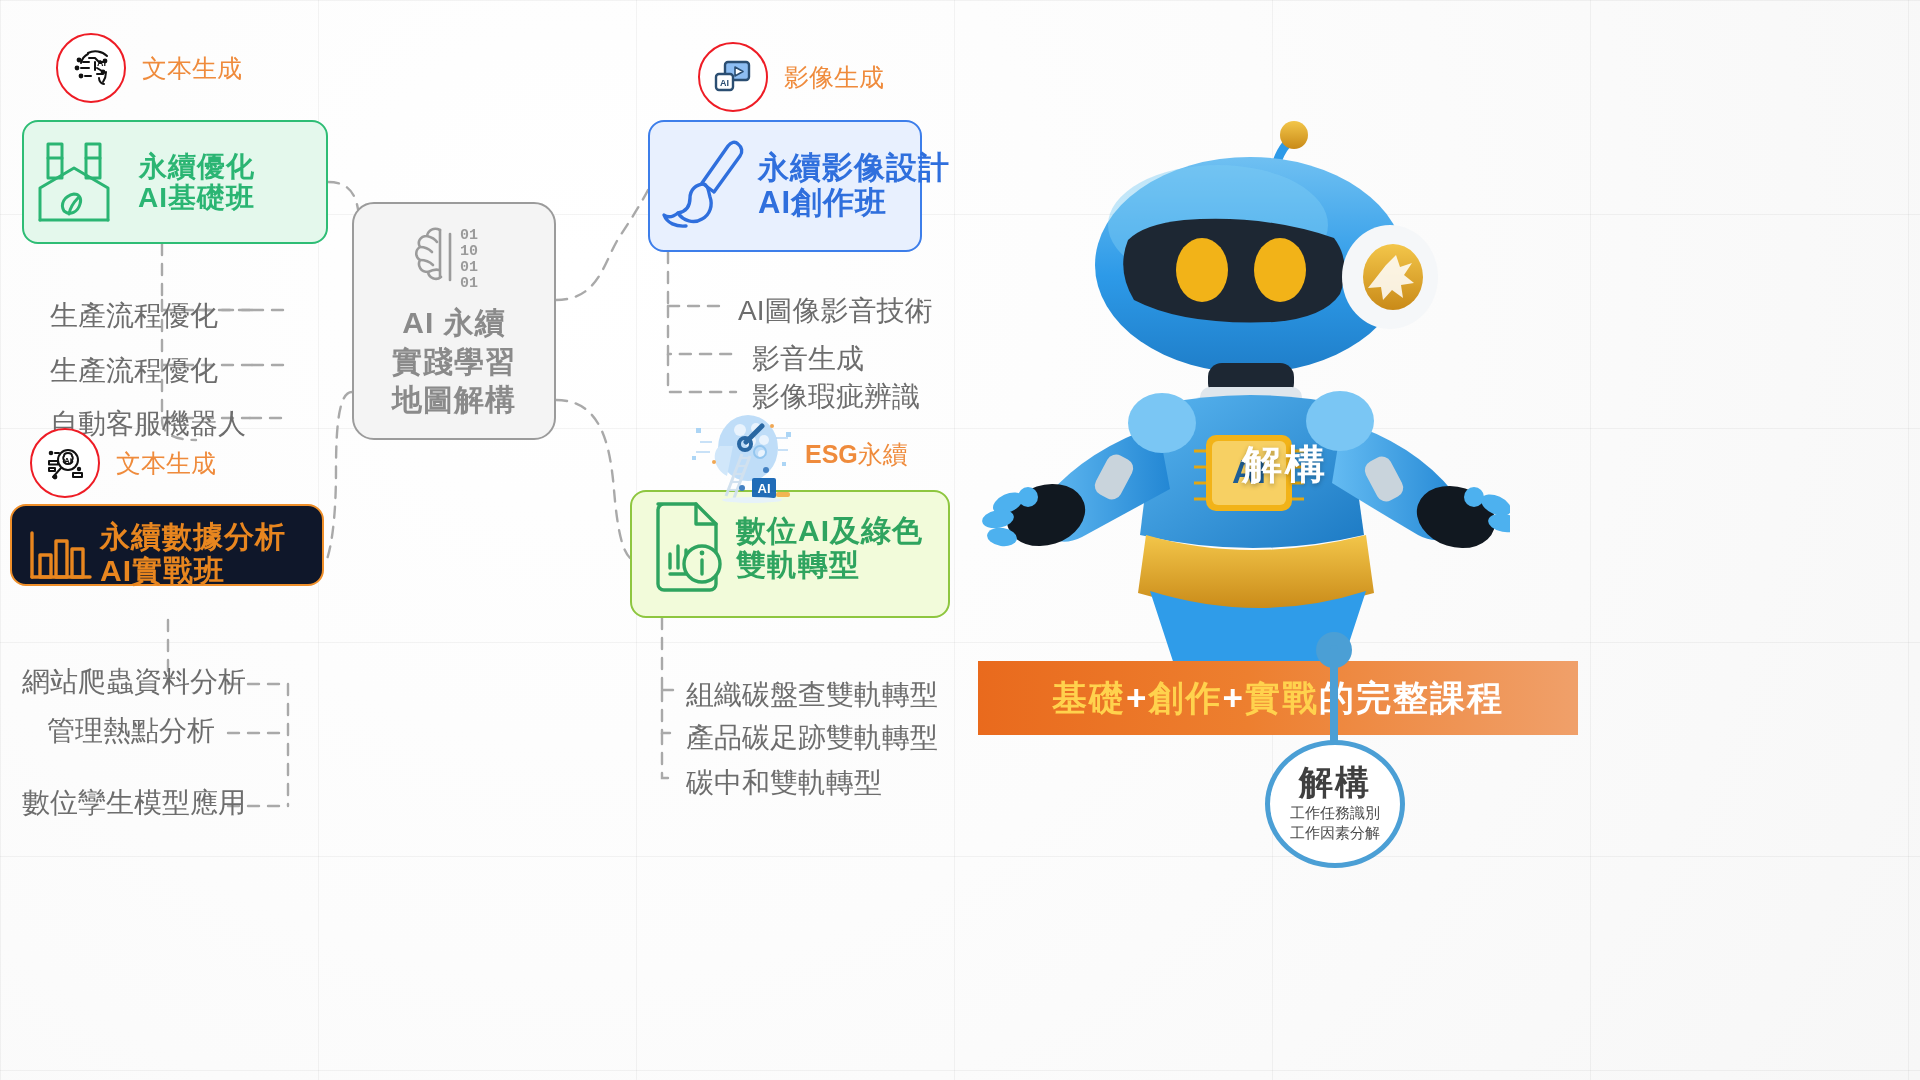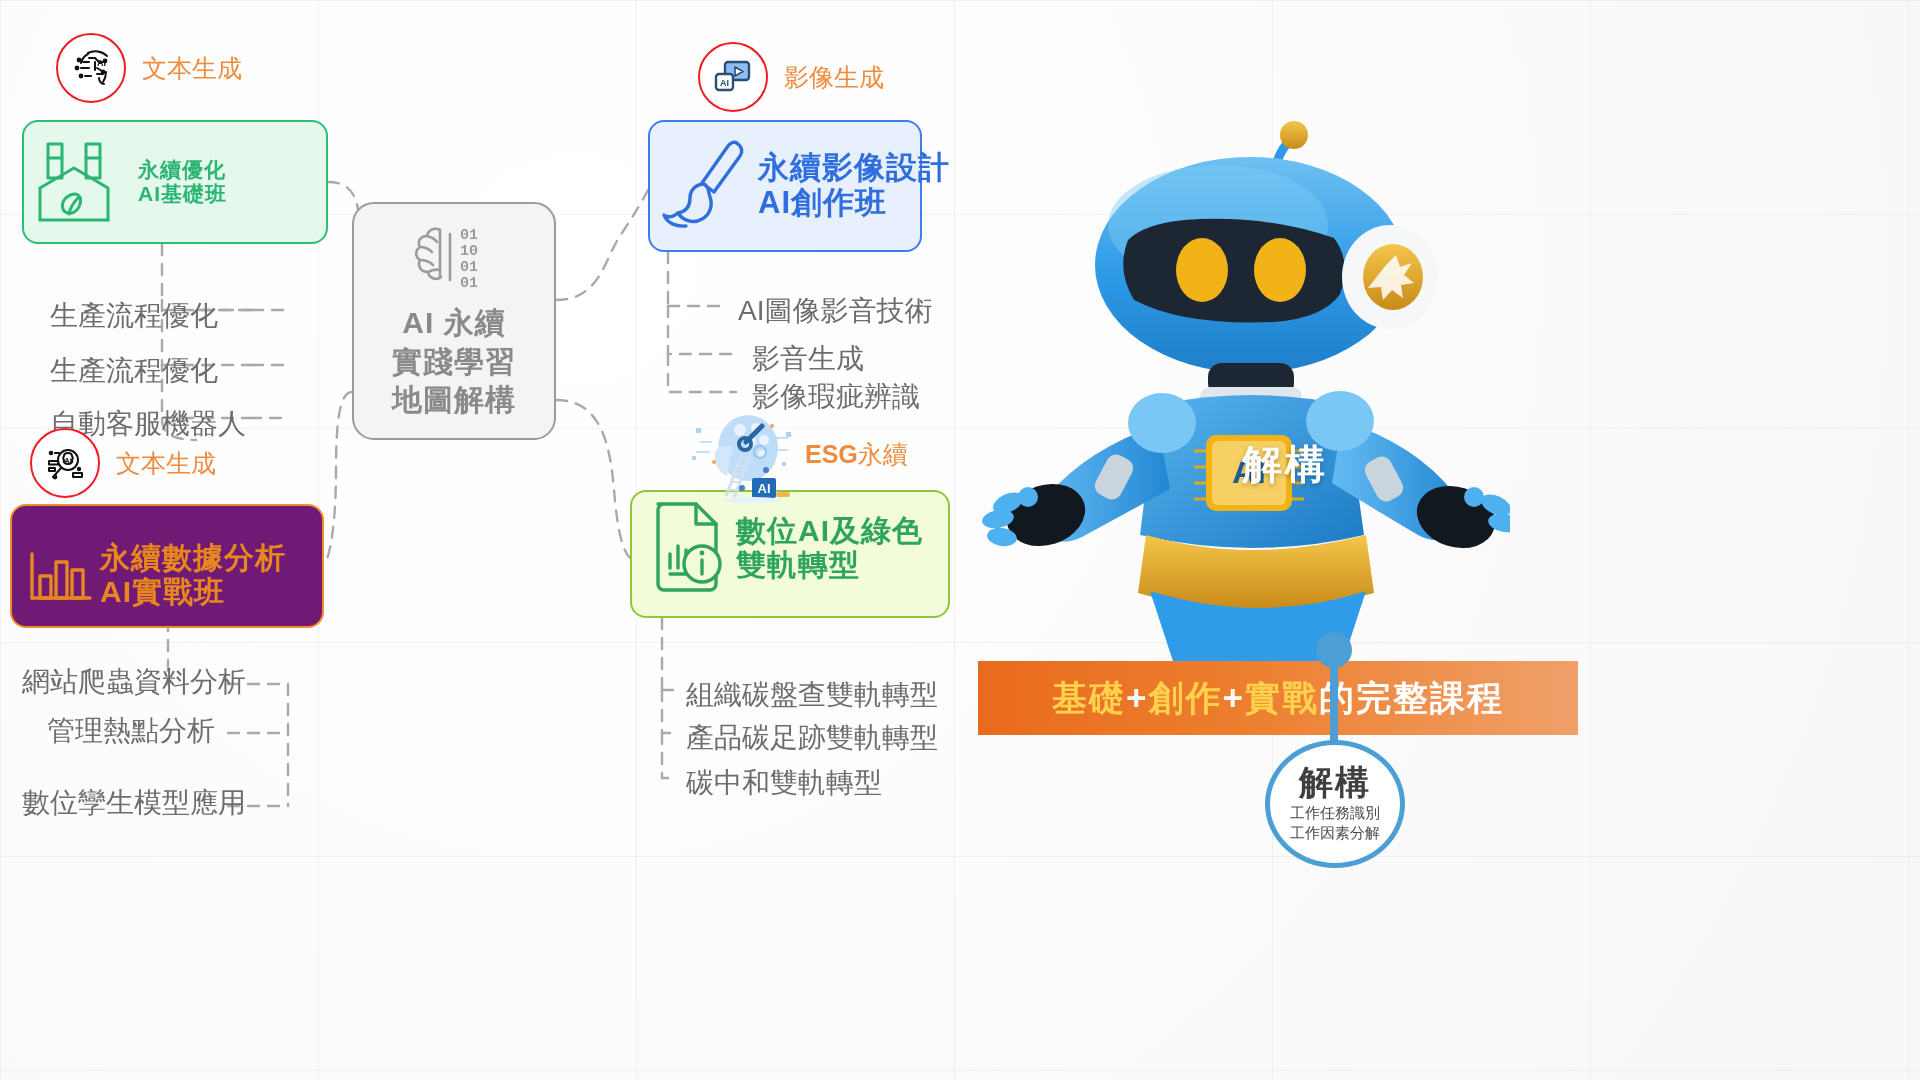--- a/index.html
+++ b/index.html
@@ -39,26 +39,26 @@
   .card .ico{flex:0 0 auto;display:flex;align-items:flex-start;justify-content:center;}
   .card .txt{display:flex;flex-direction:column;line-height:1.12;}
   .card .txt .l1,.card .txt .l2{white-space:nowrap;font-weight:bold;}
 
   
   #node-green{
     left:22px;top:120px;width:306px;height:124px;
     background:#e4f8ec;border:2px solid #2ebd75;
     padding:0 14px 0 10px;
   }
-  #node-green .l1,#node-green .l2{color:#2bb573;font-size:21px;letter-spacing:1px;}
+  #node-green .l1,#node-green .l2{color:#2bb573;font-size:28px;letter-spacing:1px;text-align:right;}
 
   
   #node-orange{
-    left:10px;top:504px;width:314px;height:124px;
-    background:#701a75;border:2px solid #ef8f2a;
+    left:10px;top:504px;width:314px;height:82px;
+    background:#0f172a;border:2px solid #ef8f2a;
     padding:17px 12px 0 10px;
   }
   #node-orange .l1,#node-orange .l2{color:#e8861f;font-size:30px;letter-spacing:1px;}
 
   
   #node-blue{
     left:648px;top:120px;width:274px;height:132px;
     background:#e8f0fe;border:2px solid #3d7eea;
     padding:0 14px 0 10px;
   }

